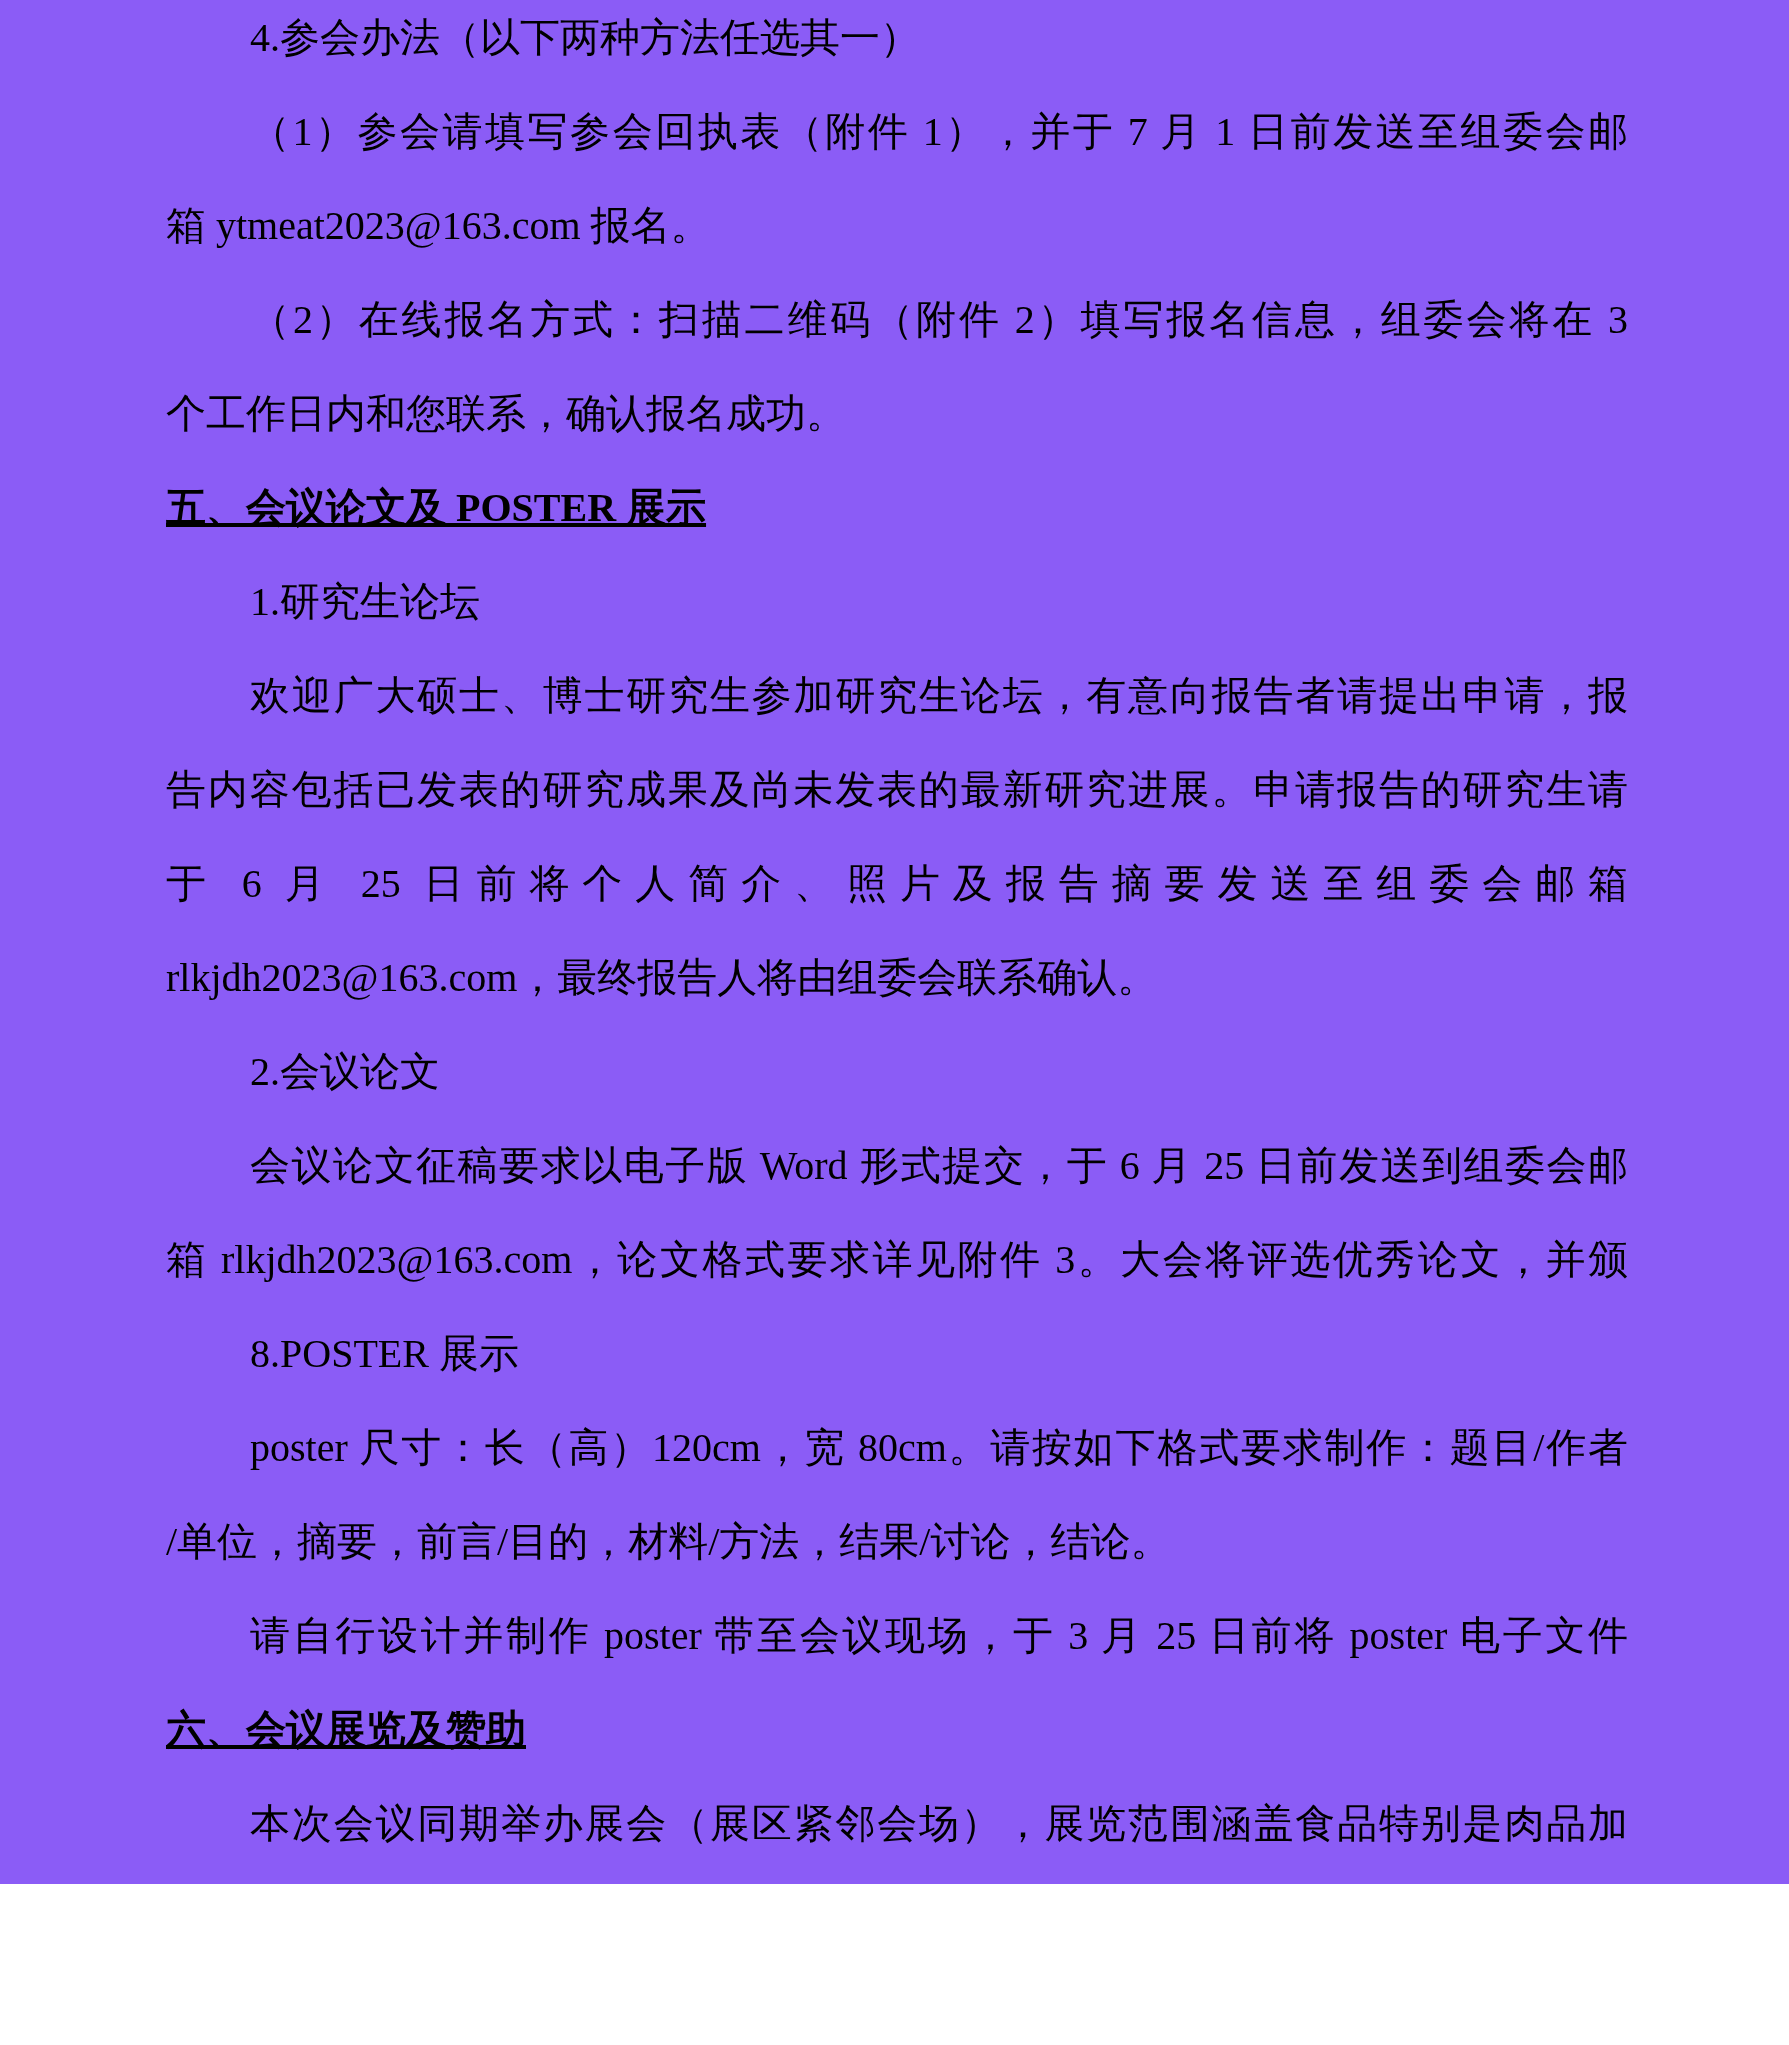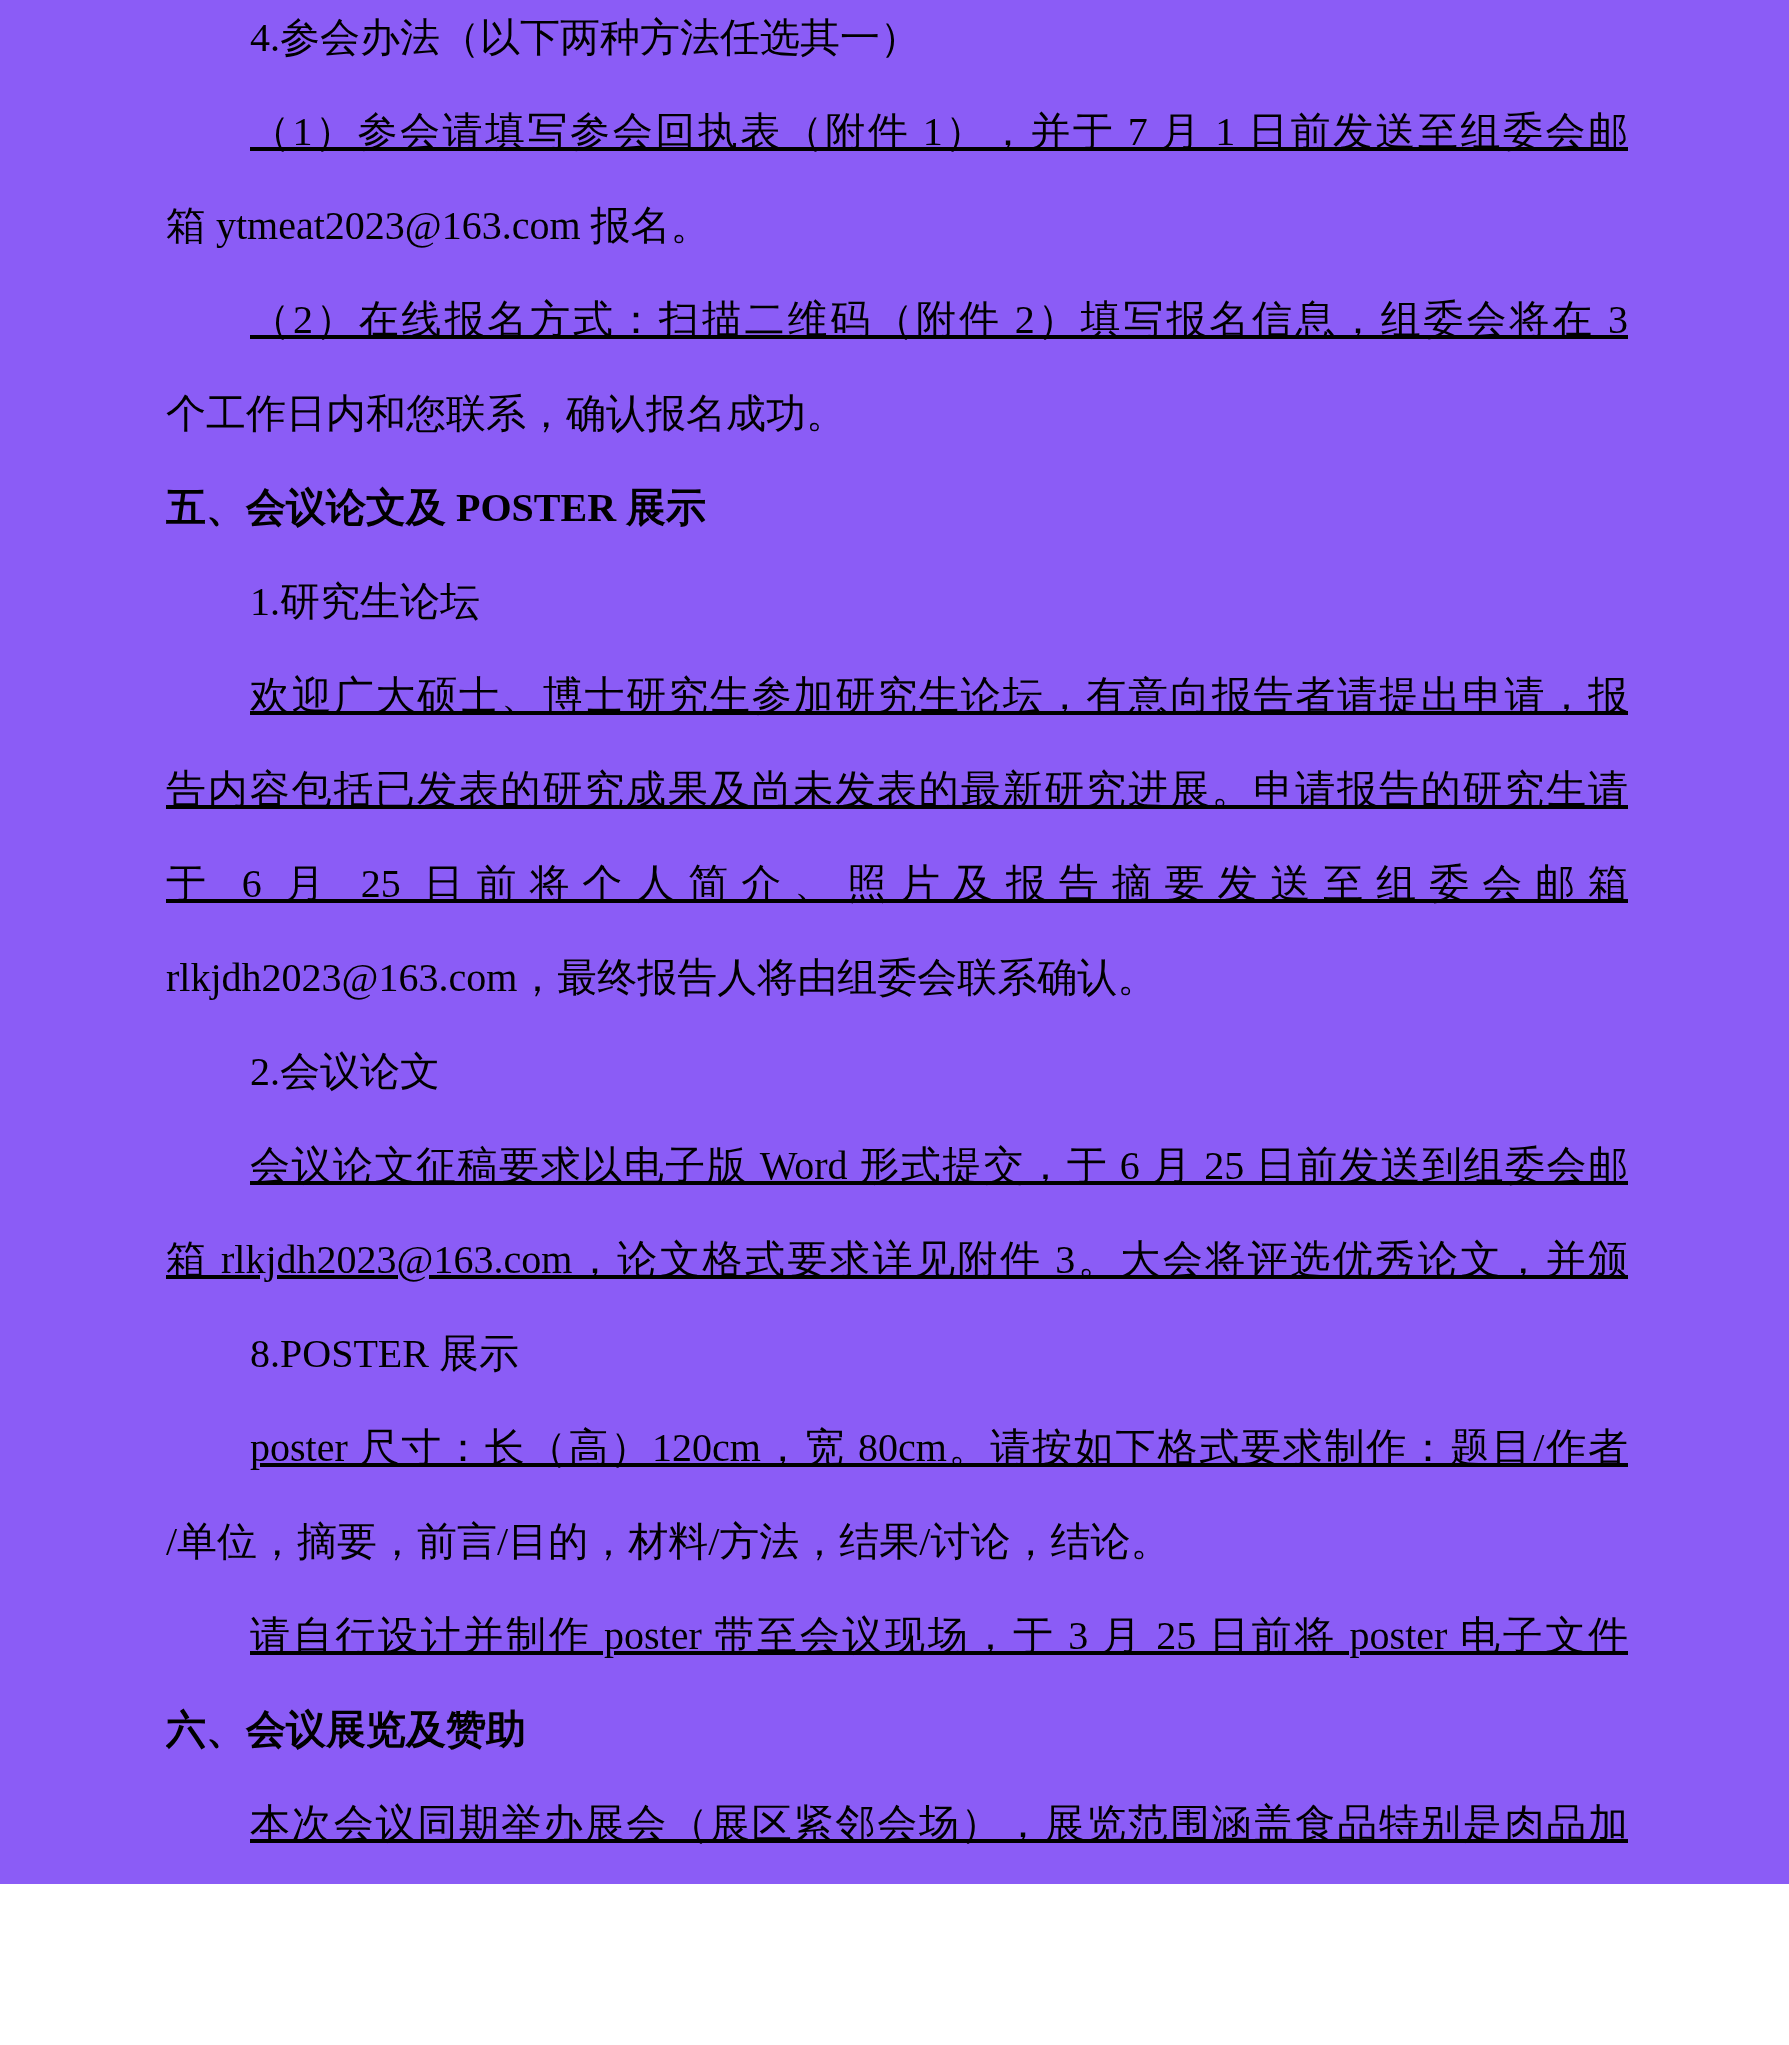--- a/index.html
+++ b/index.html
@@ -20,23 +20,22 @@
   .line {
     height: 94px;
     line-height: 94px;
     overflow: hidden;
   }
   .indent { text-indent: 84px; }
   .justify {
     text-align: justify;
     text-align-last: justify;
     text-justify: inter-character;
-    text-decoration: underline;
   }
-  .bold { font-weight: 700; }
+  .bold { font-weight: 700; text-decoration: underline; }
   .left { white-space: nowrap; }
 </style>
 </head>
 <body>
 
 <div class="page">
   <div class="doc-body" id="doc-body">
       <div class="line indent left">4.参会办法（以下两种方法任选其一）</div>
       <div class="line indent justify">（1）参会请填写参会回执表（附件 1），并于 7 月 1 日前发送至组委会邮</div>
       <div class="line left">箱 ytmeat2023@163.com 报名。</div>

